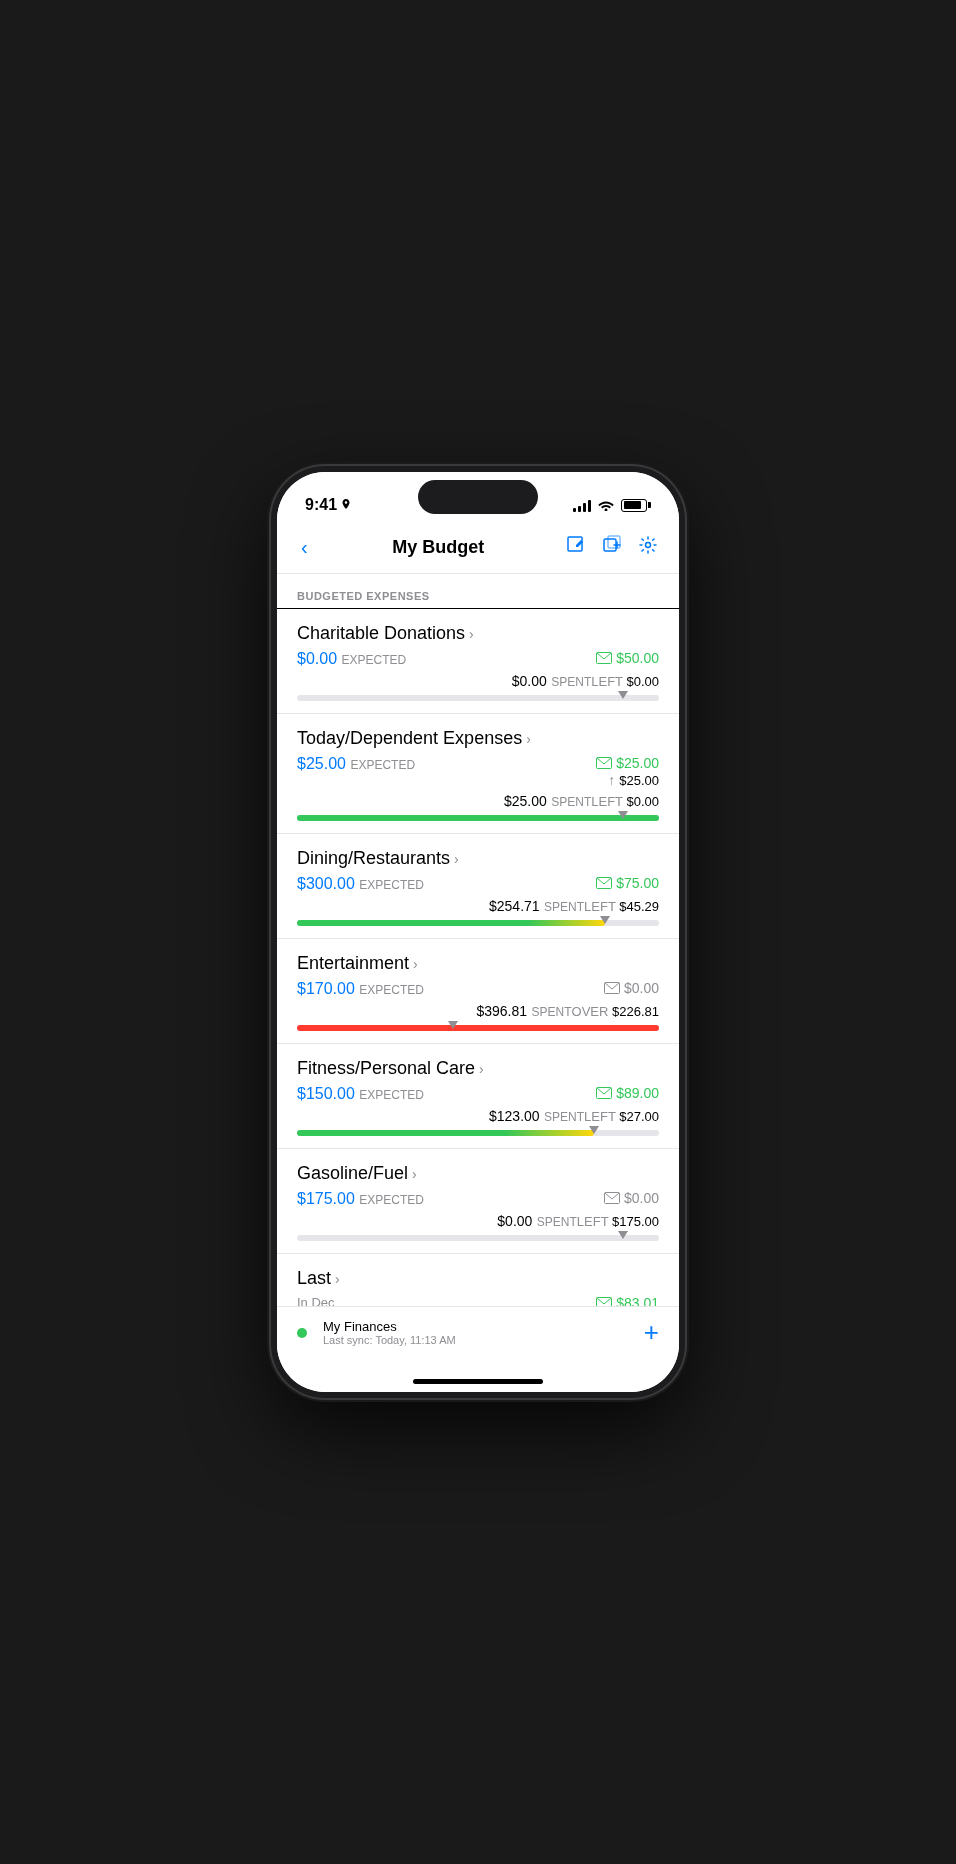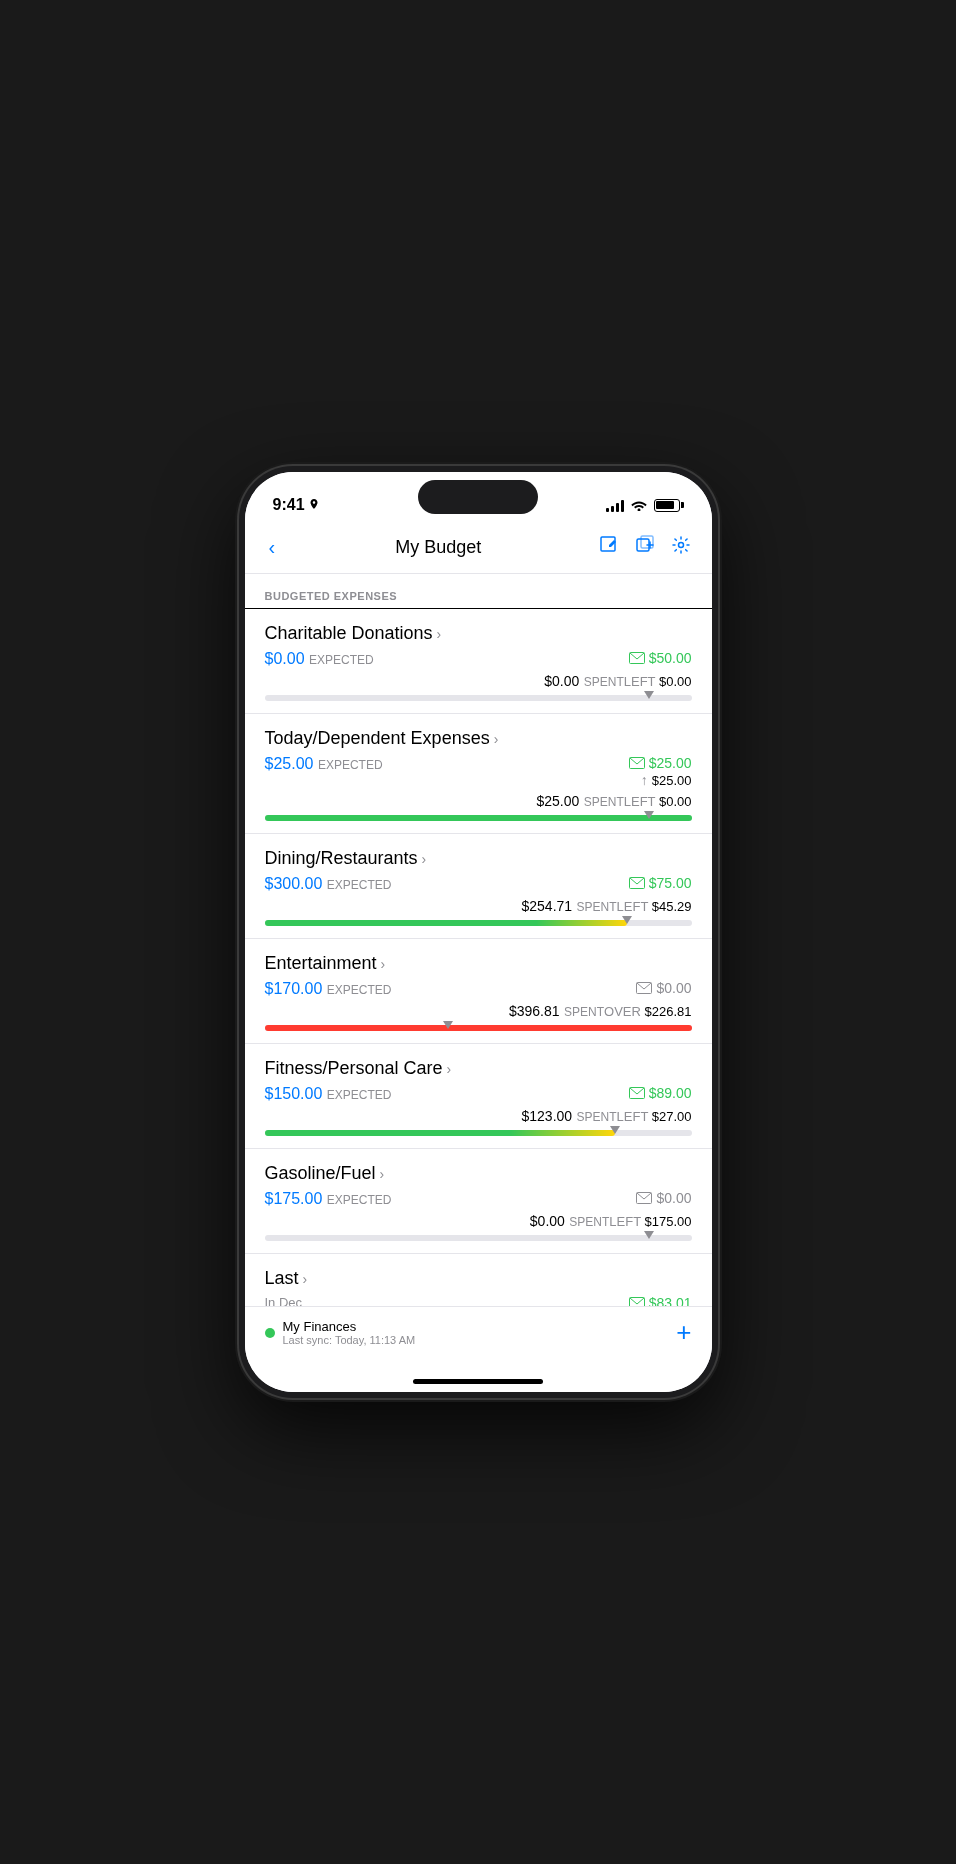--- a/index.html
+++ b/index.html
@@ -7,21 +7,21 @@
     body {
       background: #1a1a1a;
       display: flex;
       justify-content: center;
       align-items: center;
       min-height: 100vh;
       font-family: -apple-system, BlinkMacSystemFont, 'SF Pro Text', 'Helvetica Neue', sans-serif;
     }
 
     .phone-frame {
-      width: 479px;
+      width: 414px;
       height: 932px;
       background: #1c1c1e;
       border-radius: 54px;
       position: relative;
       box-shadow: 
         0 0 0 2px #3a3a3a,
         0 0 0 4px #1a1a1a,
         0 30px 80px rgba(0,0,0,0.8);
       overflow: hidden;
       padding-left: 15px;
@@ -133,21 +133,21 @@
 
     .nav-back {
       color: #007aff;
       font-size: 20px;
       cursor: pointer;
       padding: 4px;
     }
 
     .nav-title {
       font-size: 18px;
-      font-weight: 400;
+      font-weight: 700;
       color: #000;
     }
 
     .nav-actions {
       display: flex;
       gap: 14px;
       align-items: center;
     }
 
     .nav-icon {
@@ -303,21 +303,21 @@
       align-items: center;
       justify-content: space-between;
       padding: 10px 20px;
       background: white;
       border-top: 1px solid #e5e5ea;
     }
 
     .sync-info {
       display: flex;
       align-items: center;
-      gap: 8px;
+      gap: 16px;
     }
 
     .sync-dot {
       width: 10px;
       height: 10px;
       background: #34c759;
       border-radius: 50%;
     }
 
     .sync-text {

